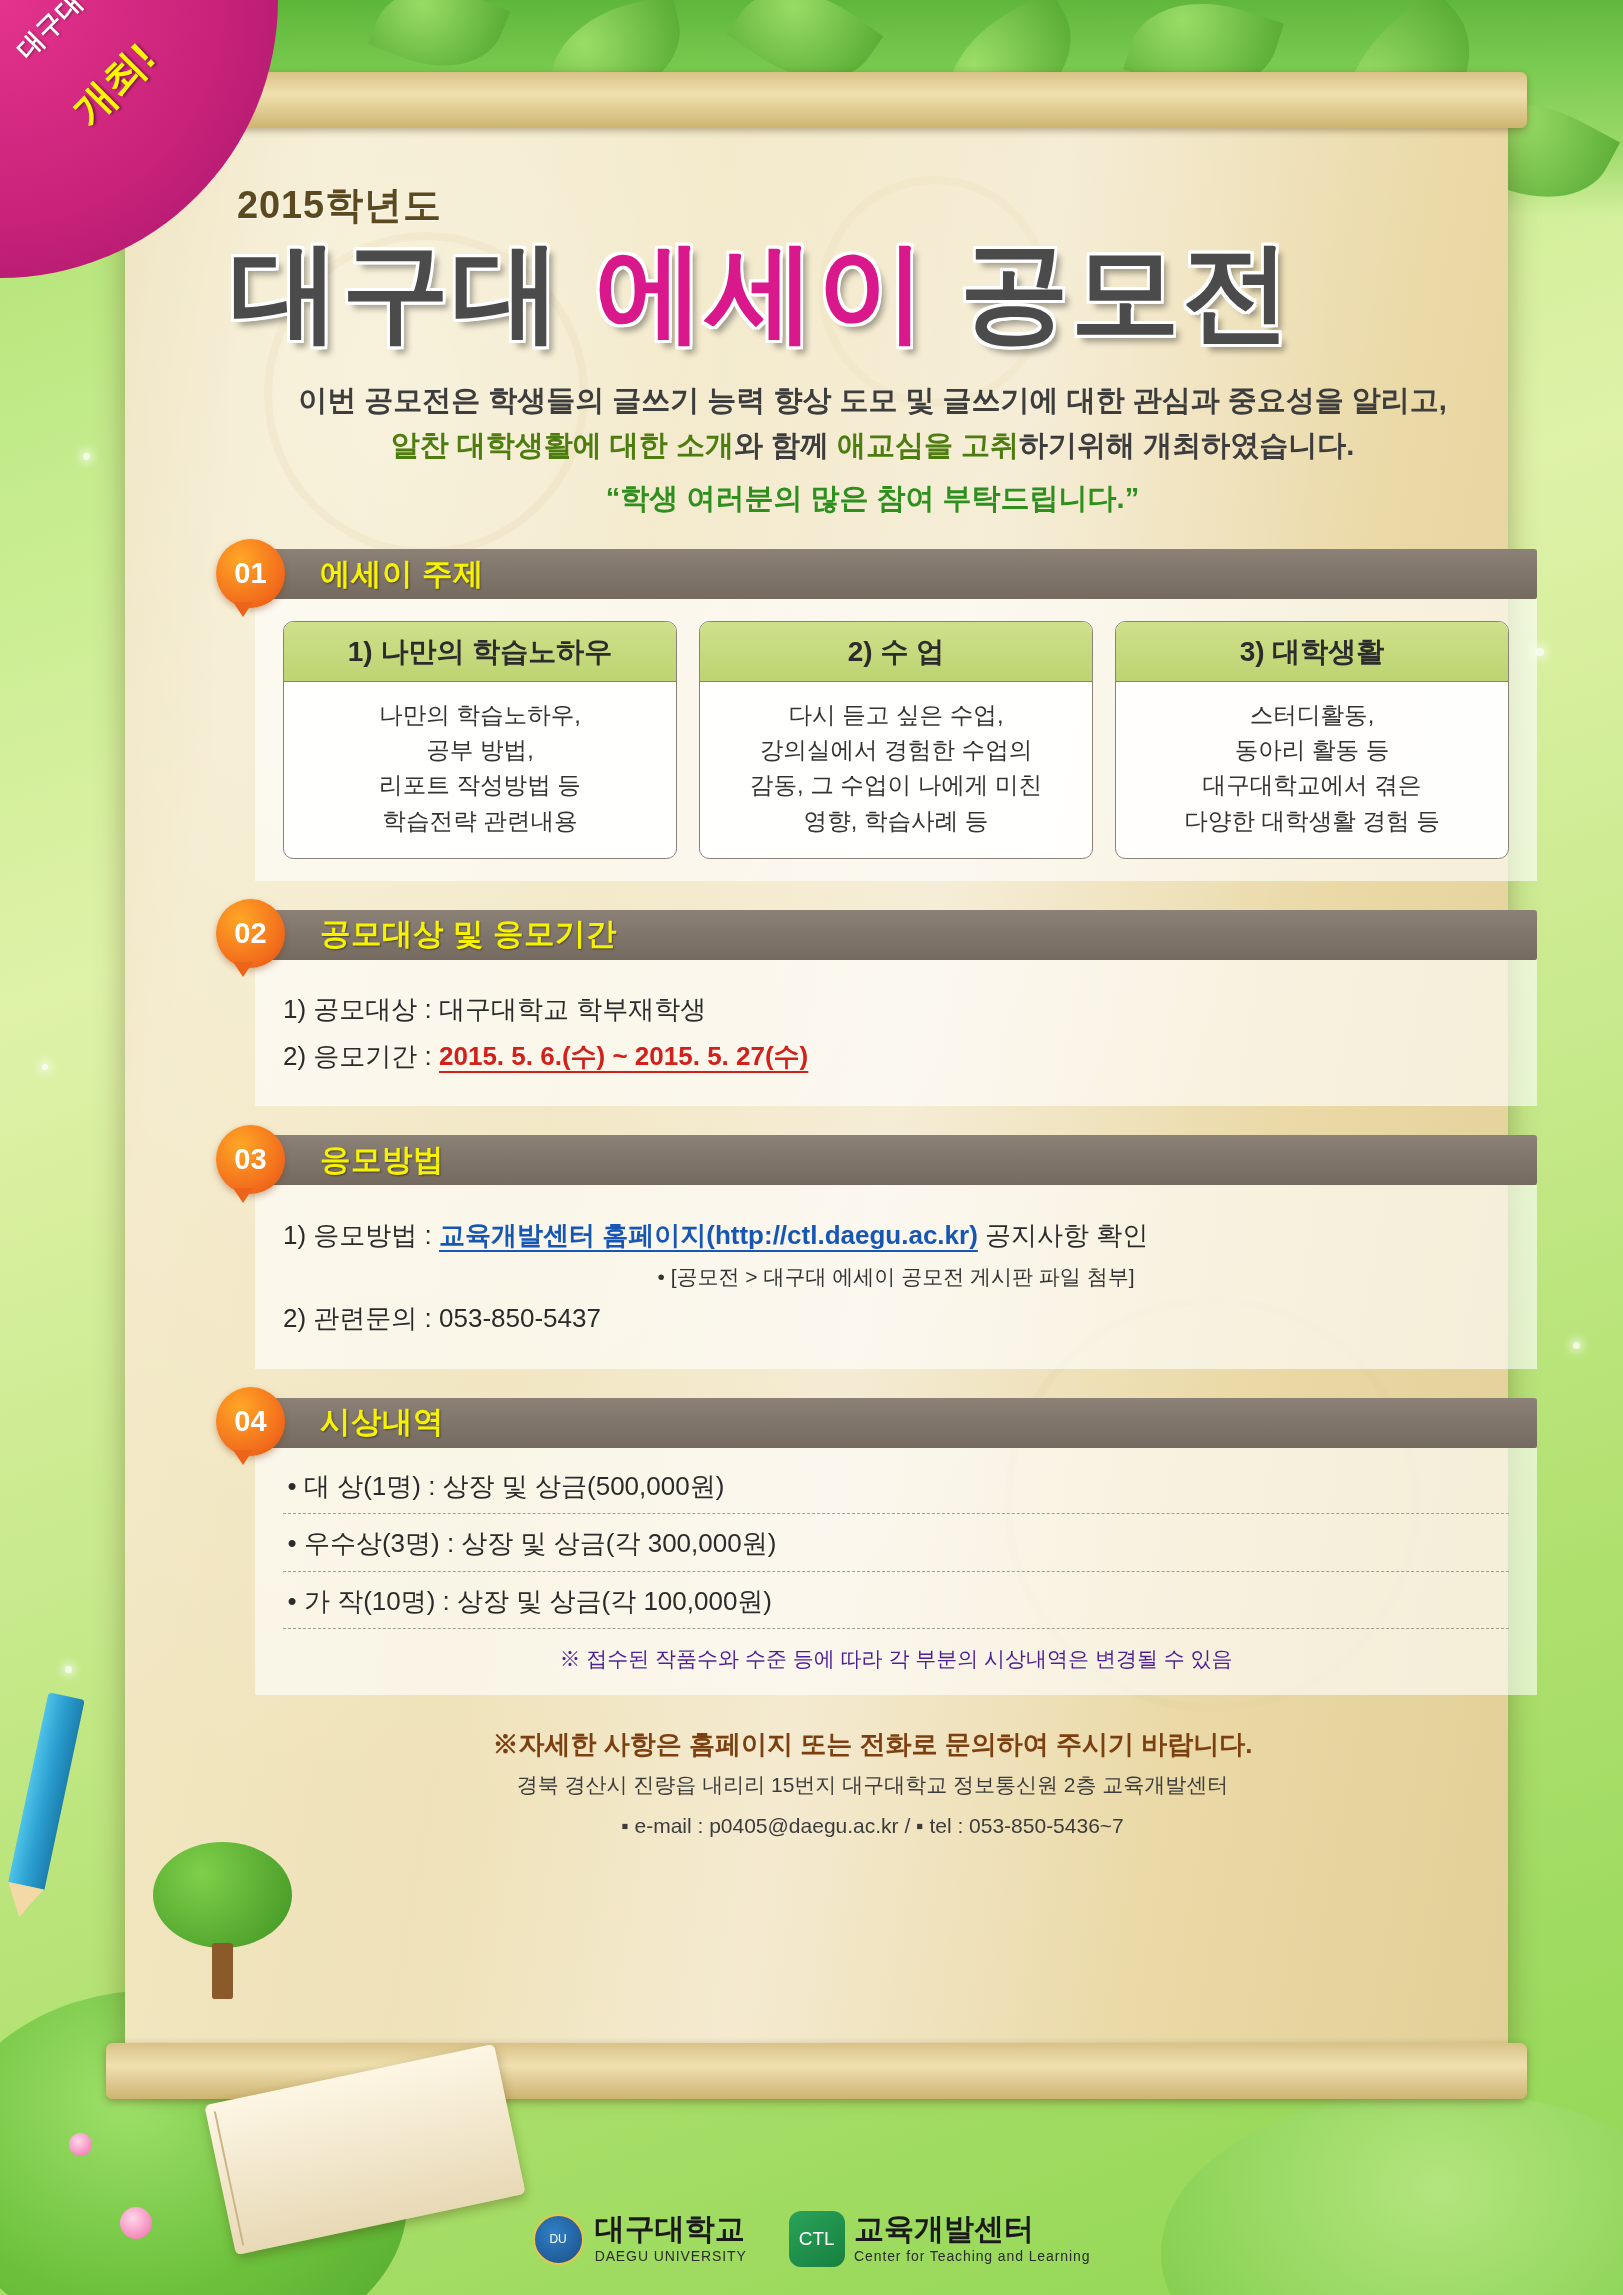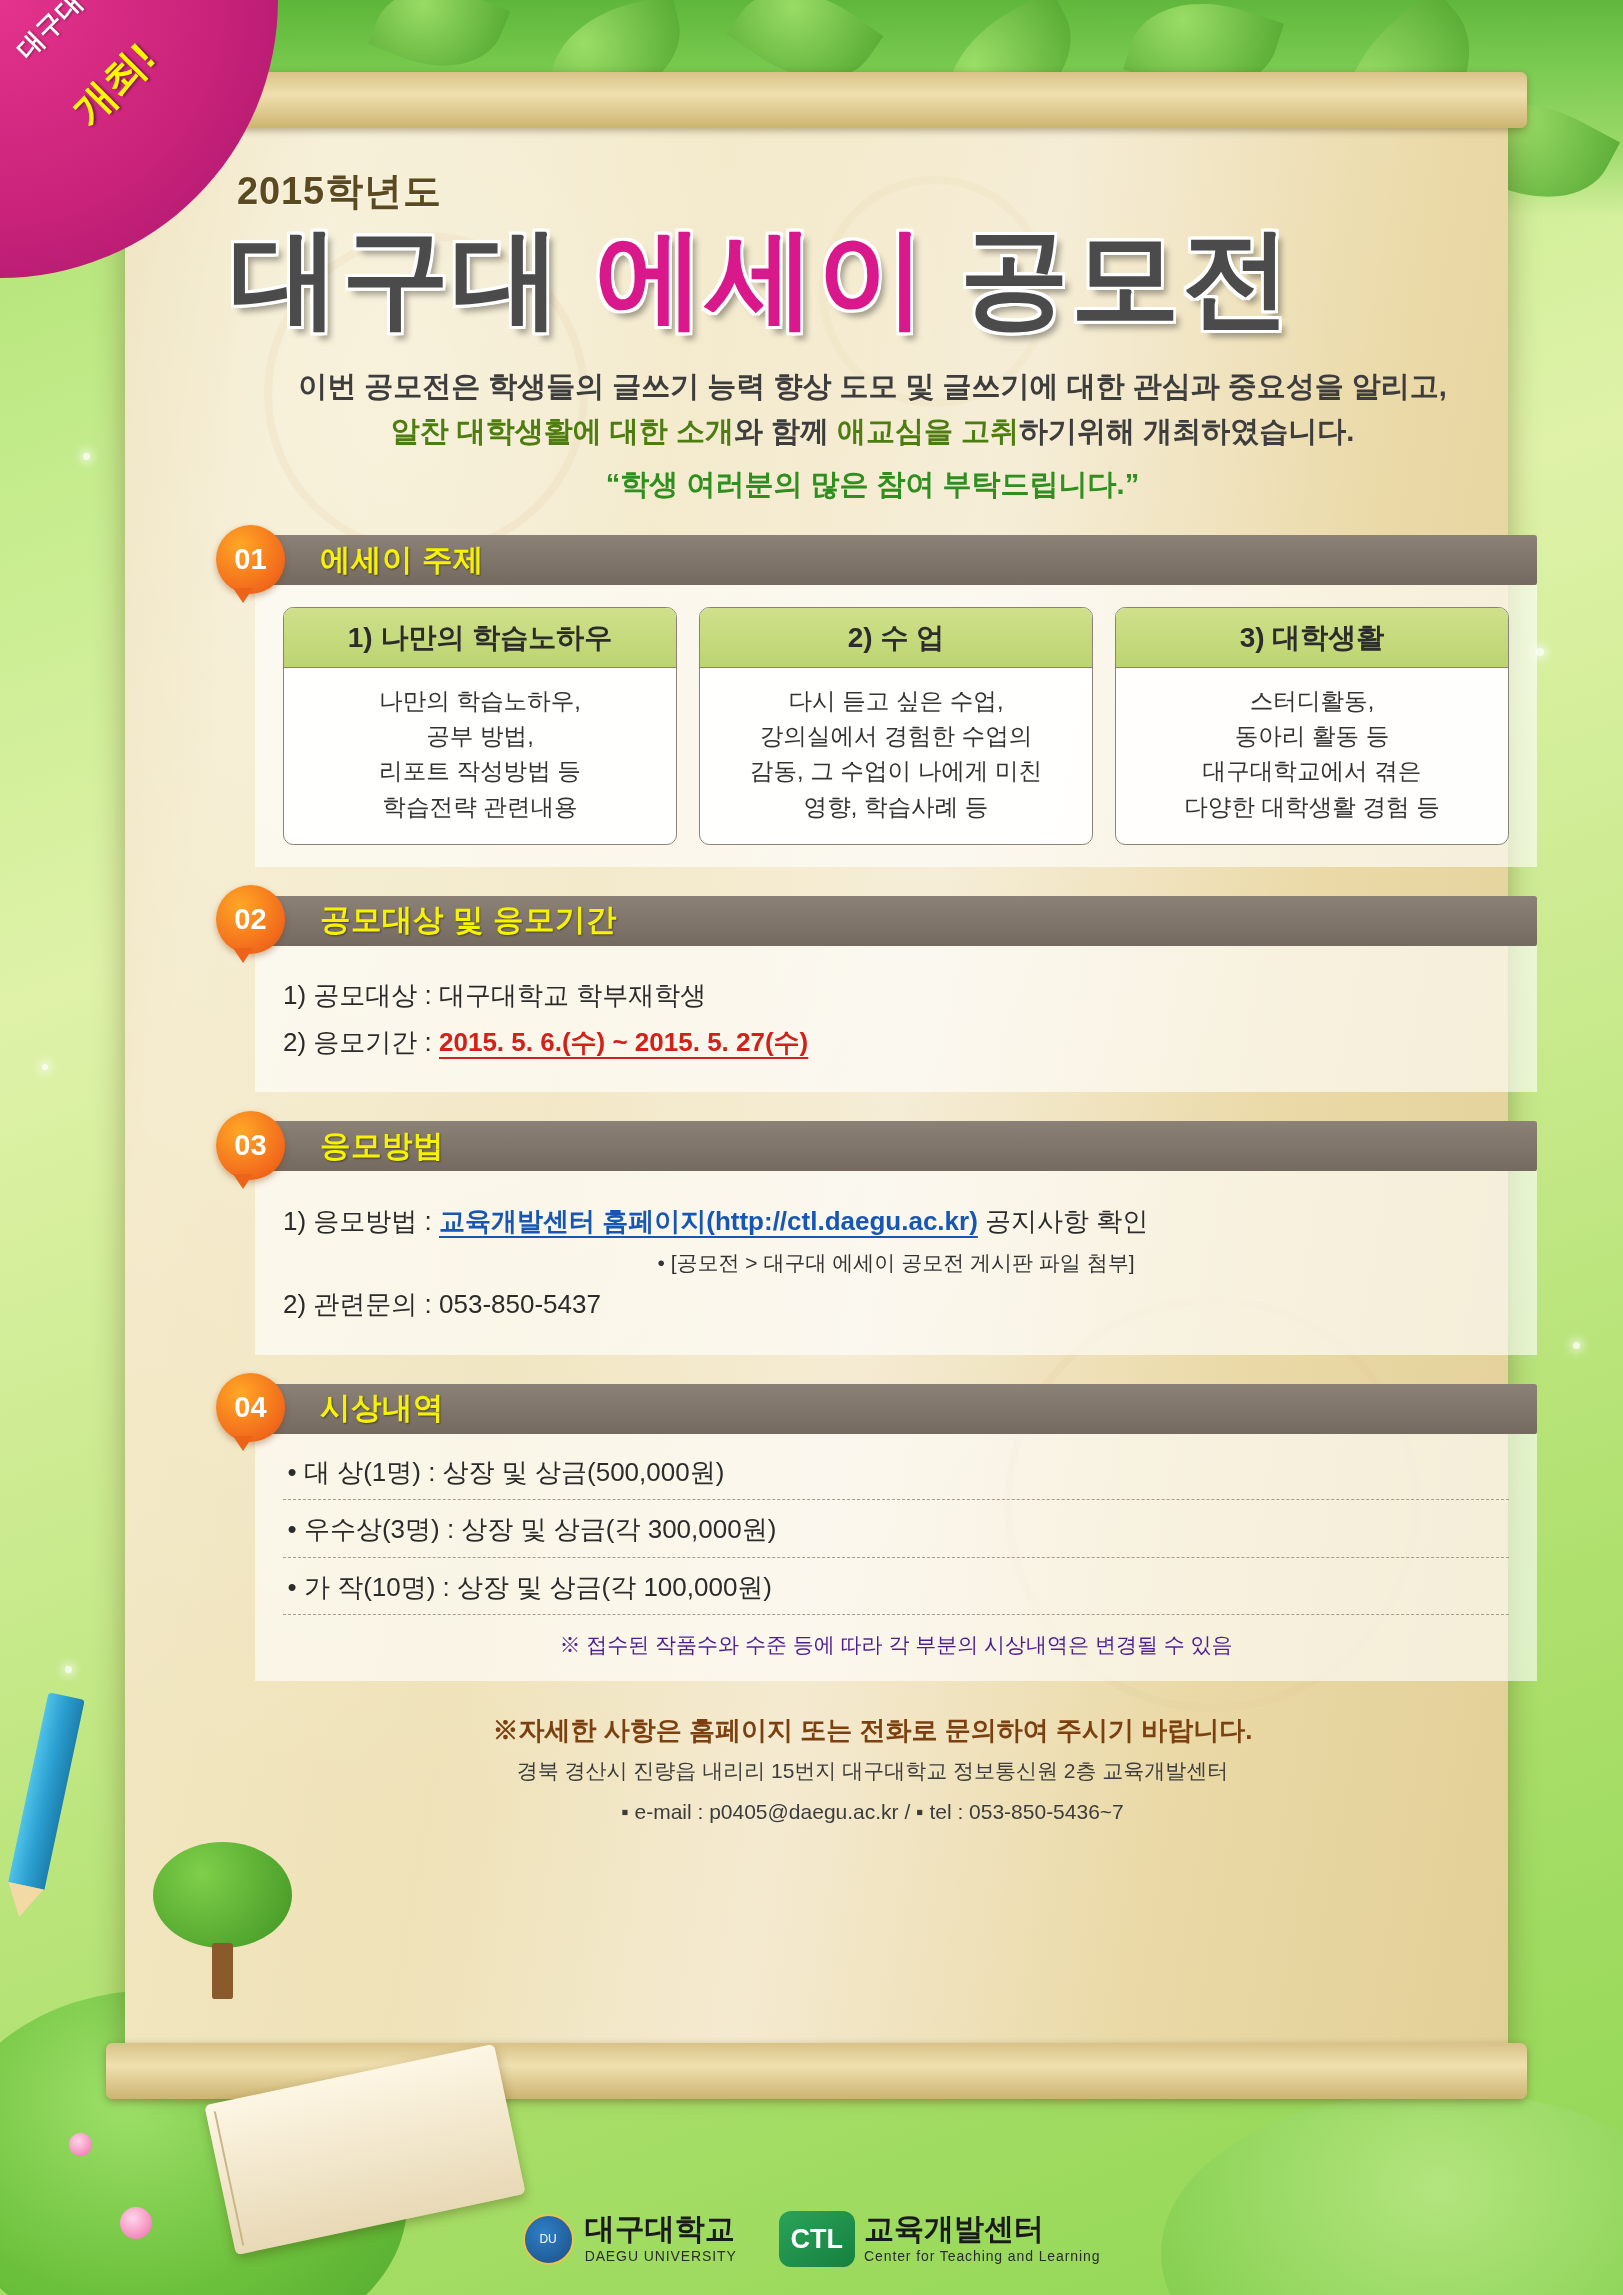--- a/index.html
+++ b/index.html
@@ -216,23 +216,23 @@
   .logo-mark {
     width: 51px; height: 51px; border-radius: 50%;
     background: radial-gradient(circle at 40% 35%, #2f7fc6, #1b4f86);
     border: 2.8px solid #e7c648;
     display:flex;align-items:center;justify-content:center;
     color:#ffe;font-size:12px;
   }
   .logo-text { font-size: 30px; font-weight: bold; color: #1a1a1a; line-height:1; }
   .logo-sub { font-size: 14px; color: #2b2b2b; letter-spacing: 0.9px; margin-top: 3.7px; }
   .ctl-badge {
-    width: 76px; height: 56px; border-radius: 12px;
+    width: 56px; height: 56px; border-radius: 12px;
     background: linear-gradient(145deg, #2aa35a, #16803f);
-    color: #fff; font-size: 27px; font-weight: bold;
+    color: #fff; font-size: 19px; font-weight: normal;
     display: flex; align-items: center; justify-content: center;
   }
 
   
   .pencil {
     position: absolute; left: 28px; bottom: 407px; width: 37px; height: 194px;
     background: linear-gradient(90deg, #4fc3e8 0%, #2a9fd0 50%, #1d7fae 100%);
     transform: rotate(12deg);
     border-radius: 3.7px 3.7px 0 0;
     z-index: 7;
@@ -295,21 +295,21 @@
 <div class="flower" style="left:120px;bottom:56px;"></div>
 <div class="flower" style="left:69px;bottom:139px;width:23px;height:23px;"></div>
 
 <div class="scroll">
   <div class="scroll-swirl" style="left:139px;top:139px;width:324px;height:324px;opacity:.35;"></div>
   <div class="scroll-swirl" style="left:879px;top:1203px;width:416px;height:416px;opacity:.3;"></div>
   <div class="scroll-swirl" style="left:694px;top:83px;width:231px;height:231px;opacity:.25;"></div>
 </div>
 
 <div class="content" style="z-index:6;">
-  <div style="position:relative;left:125px;top:83px;width:1383px;">
+  <div style="position:relative;left:125px;top:97px;width:1383px;">
 
     <div class="year">2015학년도</div>
     <div class="main-title">
       <span class="seg">대구대</span>
       <span class="seg pink">에세이</span>
       <span class="seg">공모전</span>
     </div>
 
     <div class="lead">
       <div>이번 공모전은 학생들의 글쓰기 능력 향상 도모 및 글쓰기에 대한 관심과 중요성을 알리고,</div>

